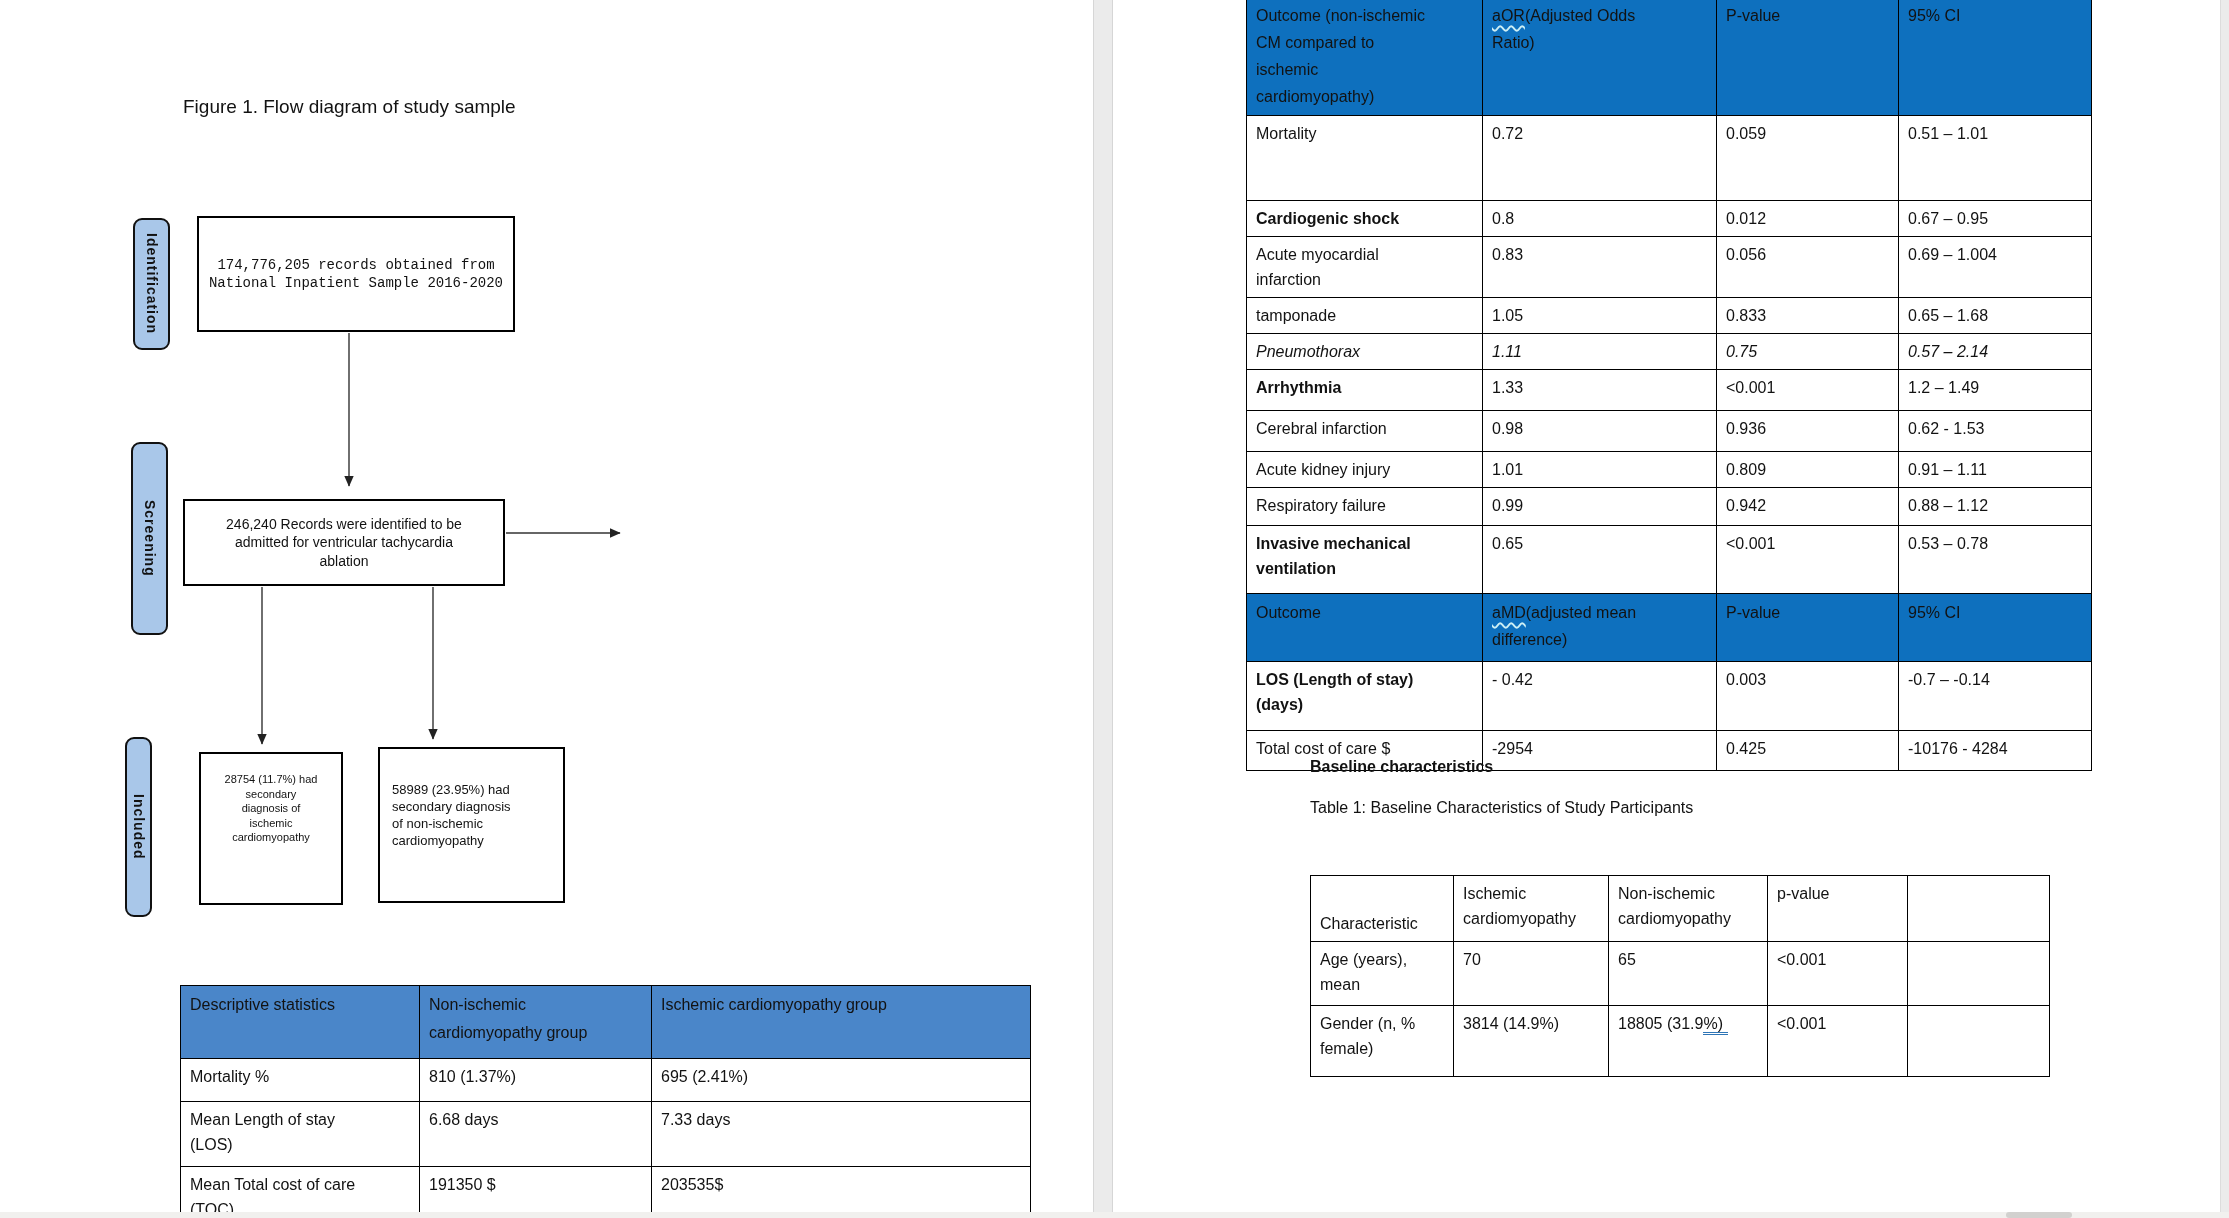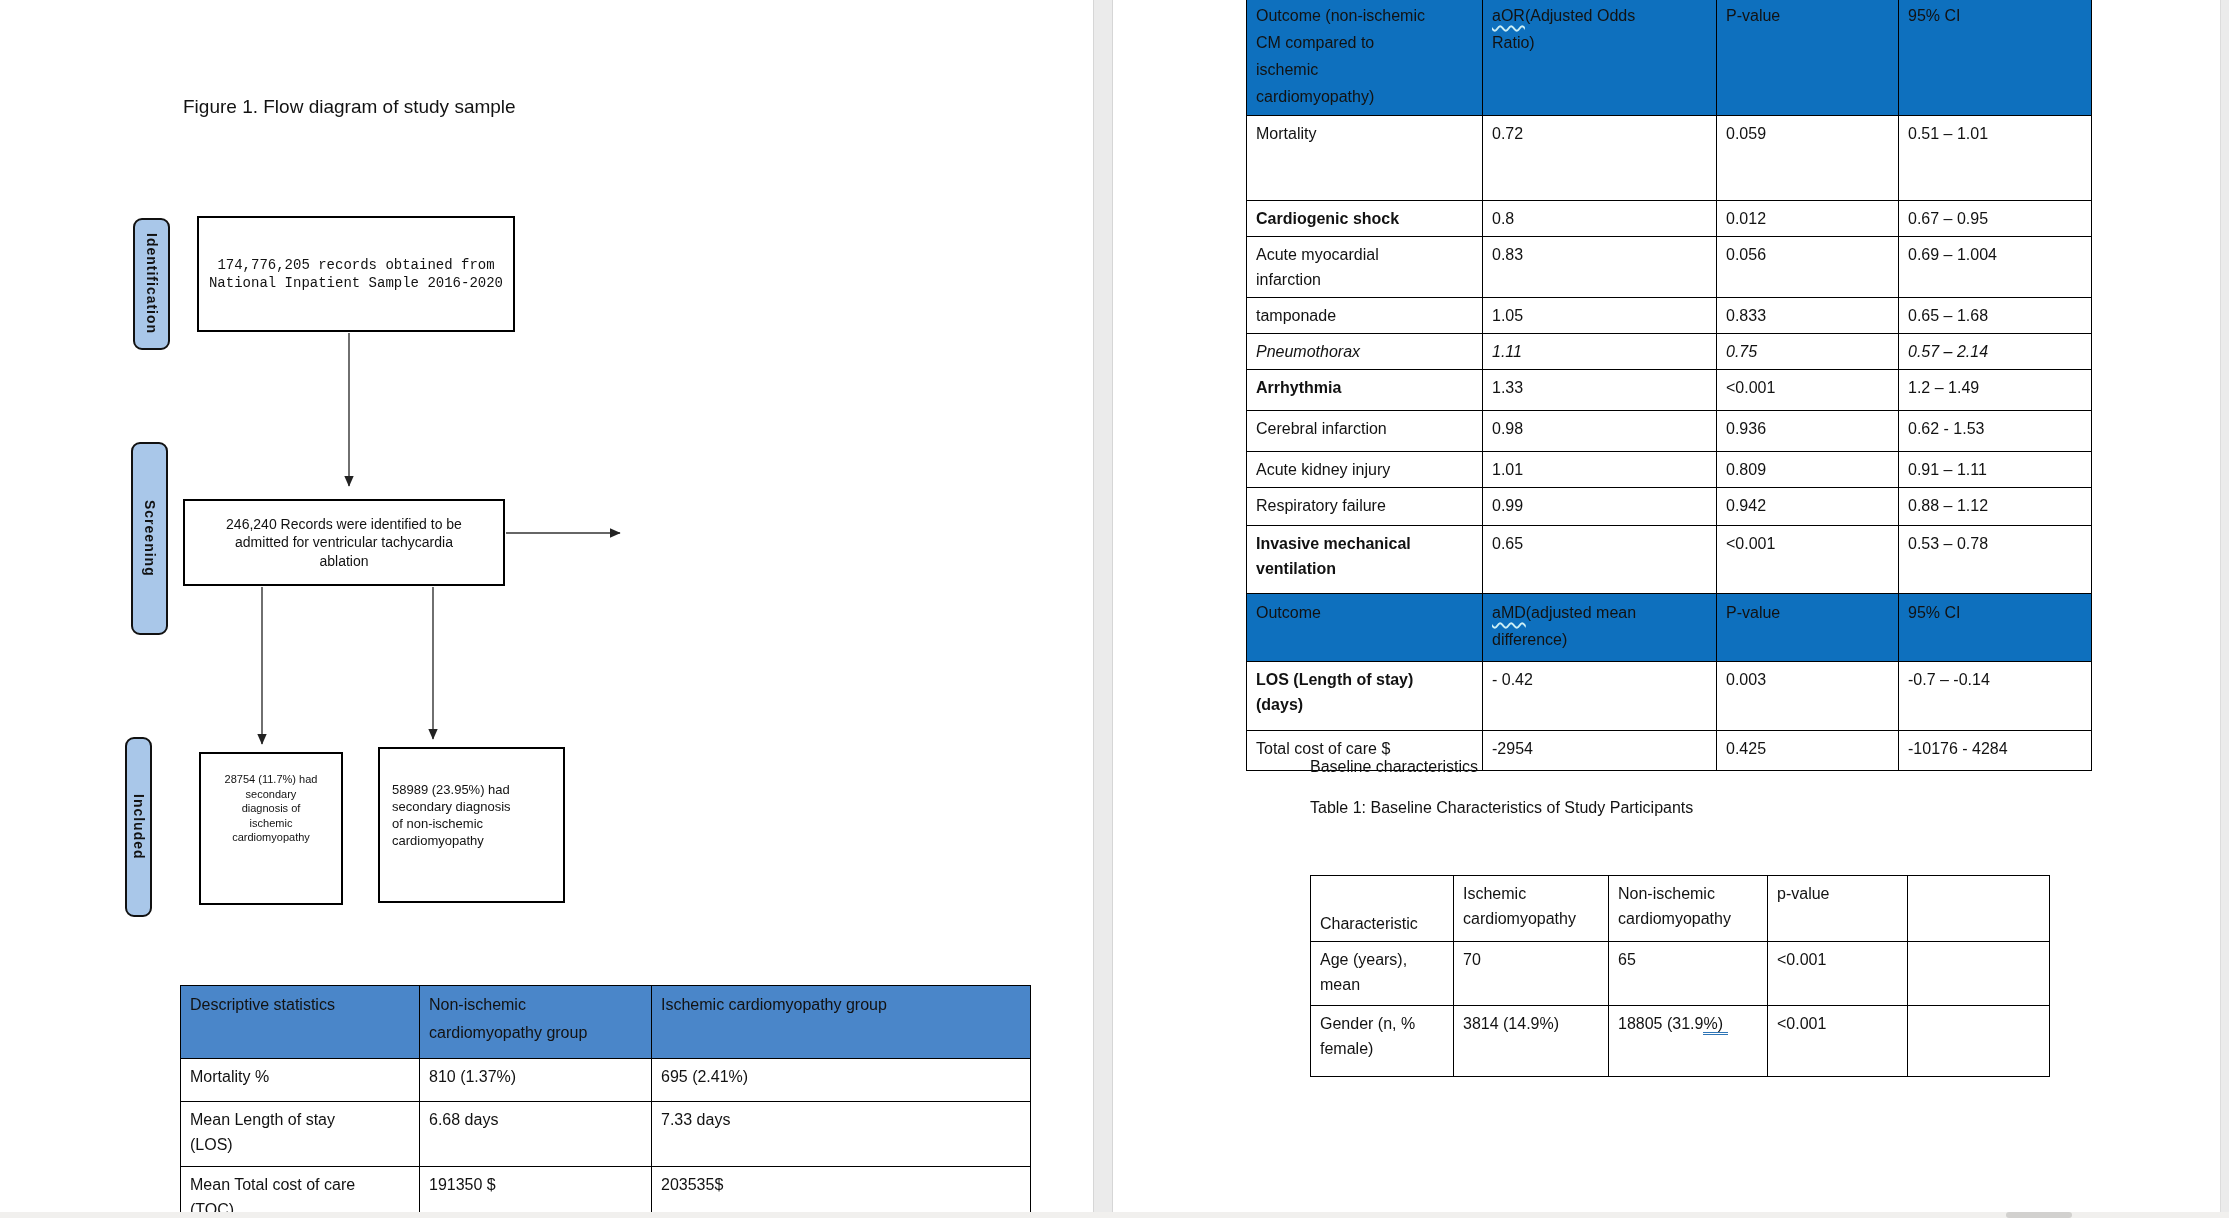--- a/index.html
+++ b/index.html
@@ -63,21 +63,21 @@
   #out-rows1 tr:nth-child(9){height:38px;}
   #out-rows1 tr:nth-child(10){height:68px;}
   #out-rows2 tr:nth-child(1){height:69px;}
   #out-rows2 tr:nth-child(2){height:40px;}
 
   .spell-wavy{text-decoration:underline;text-decoration-style:wavy;text-decoration-color:#cdeff5;
               text-decoration-thickness:2px;text-underline-offset:4px;}
   .grammar-underline{border-bottom:3px double #2e75b6;padding-right:5px;}
 
   
-  .baseline-heading{position:absolute;left:197px;top:758px;margin:0;font-size:16px;font-weight:normal;}
+  .baseline-heading{position:absolute;left:197px;top:758px;margin:0;font-size:16px;font-weight:bold;}
   .baseline-caption{position:absolute;left:197px;top:799px;margin:0;font-size:16px;font-weight:normal;}
   .baseline-table{position:absolute;left:197px;top:875px;width:739px;}
   .baseline-table .hdr td{height:66px;}
   .baseline-table .hdr td:first-child{vertical-align:bottom;}
   #base-rows tr:nth-child(1){height:64px;}
   #base-rows tr:nth-child(2){height:71px;margin-left:48px;}
 </style>
 </head>
 <body>
 

